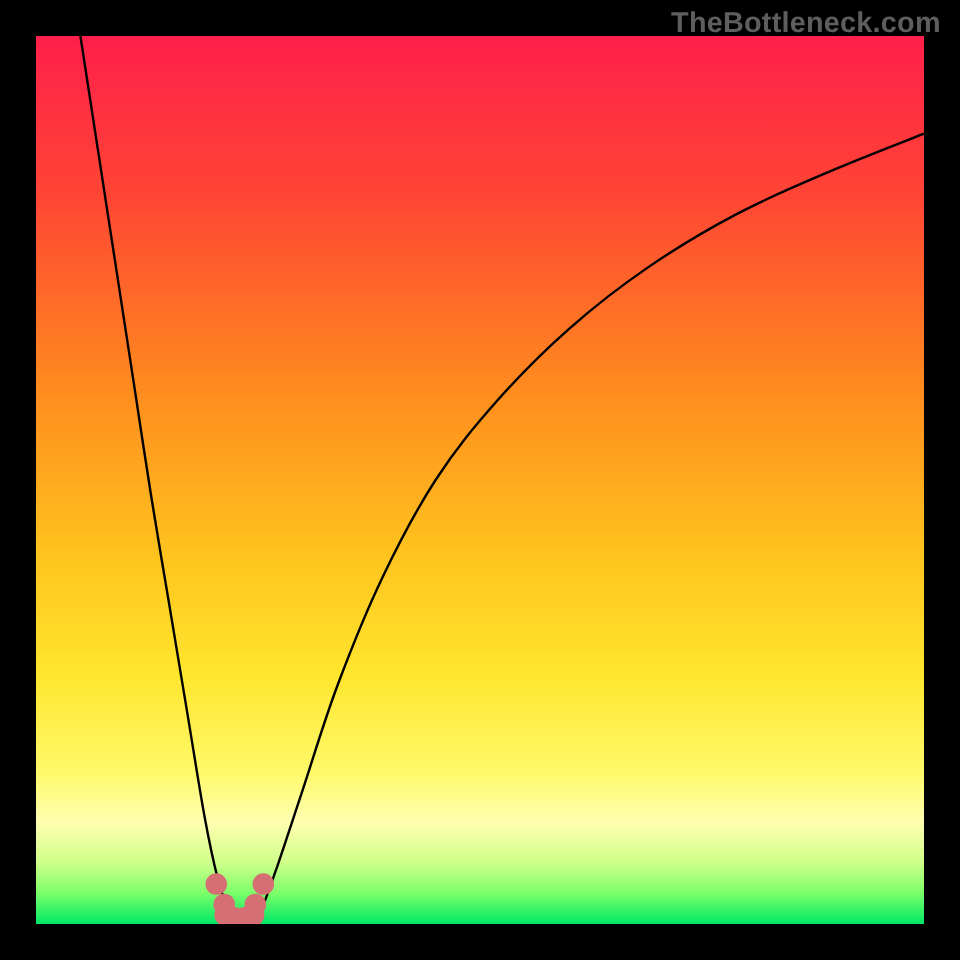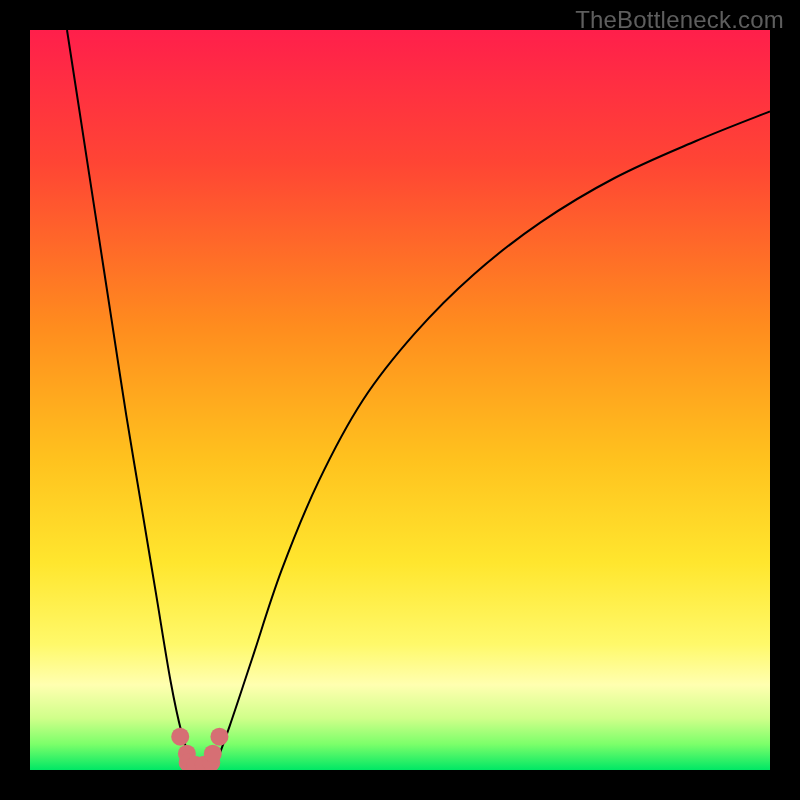--- a/index.html
+++ b/index.html
@@ -1,18 +1,18 @@
 <!DOCTYPE html>
 <html><head>
 <meta charset="utf-8">
 <style>
   html,body{margin:0;padding:0;width:800px;height:800px;overflow:hidden;background:#000;font-family:Arial,Helvetica,sans-serif}
   .frame{position:absolute;inset:0;background:#000}
   .plot{position:absolute;left:30px;top:30px;width:740px;height:740px}
-  .watermark{position:absolute;top:6px;right:16px;color:#5e5e5e;font-size:24px;font-weight:400;letter-spacing:.2px}
+  .watermark{position:absolute;top:6px;right:16px;color:#5e5e5e;font-size:24px;font-weight:700;letter-spacing:.2px}
   svg{display:block}
 </style>
 </head>
 <body>
 
 <div class="frame">
 
   <div class="plot">
     <svg viewBox="0 0 740 740" width="740" height="740">
       <defs>

